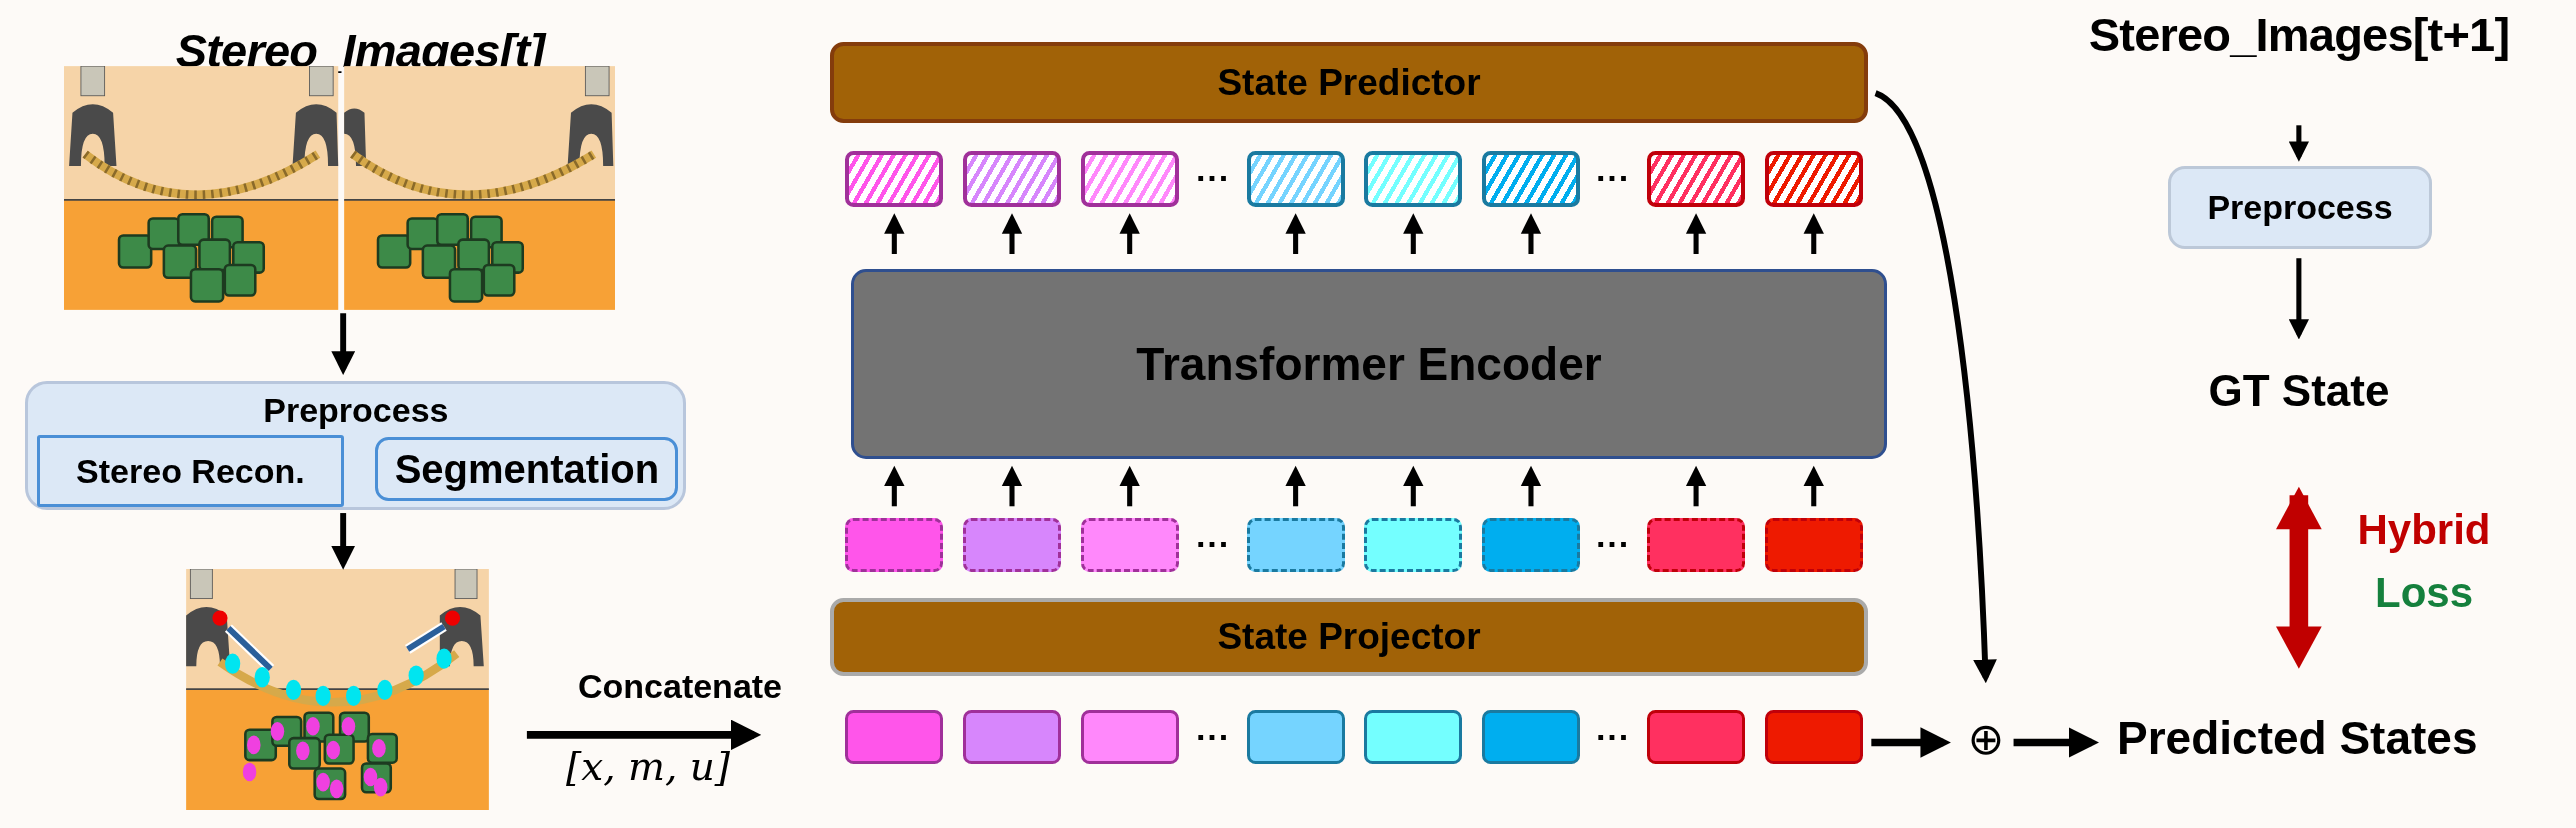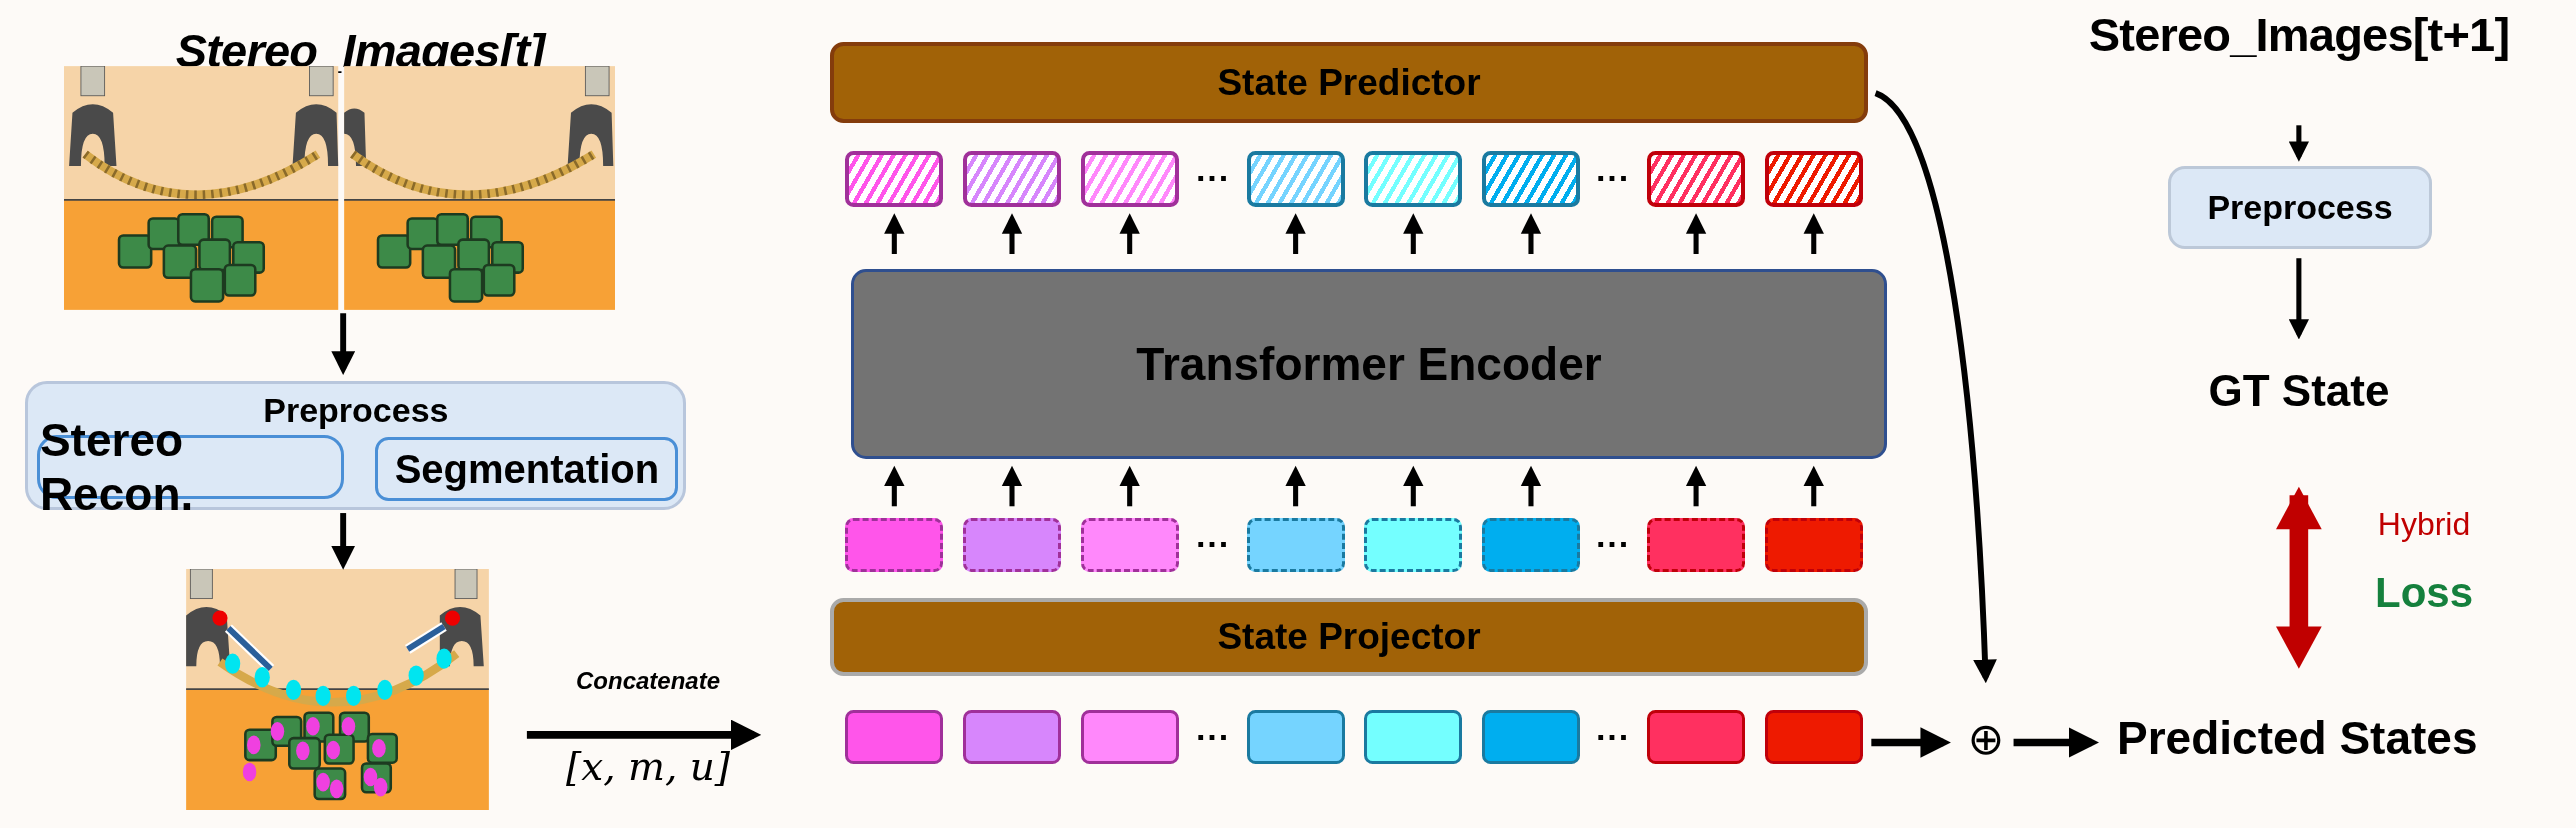--- a/index.html
+++ b/index.html
@@ -59,21 +59,21 @@
         <rect x="175" y="208" width="36" height="36" rx="5"></rect>
           <rect x="125" y="240" width="38" height="38" rx="5"></rect>
         <rect x="165" y="235" width="36" height="36" rx="5"></rect>
       </g>
     </g>
   </svg>
 </div>
 
 <div class="abs" style="left:25.4px;top:381px;width:661px;height:129px;box-sizing:border-box;background:#dce8f6;border:3.4px solid #b8c6dc;border-radius:22px;">
   <div class="abs" style="left:0;right:0;top:6.8px;text-align:center;font-weight:bold;font-size:34px;">Preprocess</div>
-  <div class="box" style="left:8.5px;top:51px;width:307px;height:64px;border:3.4px solid #4a8fd6;border-radius:20px;font-size:46px;">Stereo Recon.</div>
+  <div class="box" style="left:8.5px;top:51px;width:307px;height:72px;border:3.4px solid #4a8fd6;border-radius:3px;font-size:34px;">Stereo Recon.</div>
   <div class="box" style="left:347px;top:53px;width:303px;height:64px;border:3.4px solid #4a8fd6;border-radius:13.5px;font-size:40px;">Segmentation</div>
 </div>
 
 <div class="abs" style="left:186px;top:569px;width:303px;height:241px;">
   <svg width="303" height="241" viewBox="0 0 358 285">
     <rect x="0" y="0" width="358" height="142" fill="#f6d4a8"></rect>
     <rect x="0" y="142" width="358" height="143" fill="#f7a136"></rect>
     <line x1="0" y1="142" x2="358" y2="142" stroke="#444" stroke-width="2"></line>
     <rect x="5" y="0" width="26" height="35" fill="#c9c6b8" stroke="#555"></rect>
     <path d="M0 55 Q24 35 48 55 L52 115 L40 115 Q40 85 26 85 Q12 85 12 115 L0 115 Z" fill="#4a4a4a"></path>
@@ -117,21 +117,21 @@
       <ellipse cx="228" cy="212" rx="8" ry="11"></ellipse>
         <ellipse cx="162" cy="252" rx="8" ry="11"></ellipse>
       <ellipse cx="178" cy="260" rx="8" ry="11"></ellipse>
         <ellipse cx="218" cy="246" rx="8" ry="11"></ellipse>
       <ellipse cx="230" cy="258" rx="8" ry="11"></ellipse>
         <ellipse cx="75" cy="240" rx="8" ry="11"></ellipse>
     </g>
   </svg>
 </div>
 
-<div class="abs" style="left:648px;top:667px;transform:translateX(-50%);font-weight:bold;font-size:24px;white-space:nowrap;font-style:italic;">Concatenate</div>
+<div class="abs" style="left:680px;top:667px;transform:translateX(-50%);font-weight:bold;font-size:34px;white-space:nowrap;">Concatenate</div>
 <div class="abs" style="left:648px;top:744px;transform:translateX(-50%);font-family:'DejaVu Serif',serif;font-style:italic;font-size:39px;white-space:nowrap;">[x, m, u]</div>
 
 <div class="box" style="left:830px;top:42px;width:1038px;height:81px;background:#a16207;border:4.2px solid #843c0c;border-radius:13.5px;font-size:37px;">State Predictor</div>
 
 <div class="box" style="left:851px;top:269px;width:1036px;height:190px;background:#737373;border:3.4px solid #2f4f8f;border-radius:15px;font-size:46px;">Transformer Encoder</div>
 
 <div class="box" style="left:830px;top:598px;width:1038px;height:78px;background:#a16207;border:4.2px solid #aaaaaa;border-radius:13.5px;font-size:37px;">State Projector</div>
 
 <div id="token-layer">
     <div class="token" style="left: 845px; top: 151px; width: 98px; height: 56px; border: 4.2px solid rgb(160, 48, 154); background: repeating-linear-gradient(-60deg, rgb(255, 85, 234) 0px, rgb(255, 85, 234) 4.2px, rgb(255, 255, 255) 4.2px, rgb(255, 255, 255) 10.2px);"></div>
@@ -163,21 +163,21 @@
 <div class="dots" style="left:1213px;top:178px;">···</div>
 <div class="dots" style="left:1613px;top:178px;">···</div>
 <div class="dots" style="left:1213px;top:544px;">···</div>
 <div class="dots" style="left:1613px;top:544px;">···</div>
 <div class="dots" style="left:1213px;top:737px;">···</div>
 <div class="dots" style="left:1613px;top:737px;">···</div>
 
 <div class="abs title" style="left:2299px;top:6.8px;">Stereo_Images[t+1]</div>
 <div class="box" style="left:2168px;top:166px;width:264px;height:83px;background:#dce8f6;border:3.4px solid #bcc8d8;border-radius:17px;font-size:34px;">Preprocess</div>
 <div class="abs" style="left:2299px;top:366px;transform:translateX(-50%);font-weight:bold;font-size:44px;white-space:nowrap;">GT State</div>
-<div class="abs" style="left:2424px;top:506px;transform:translateX(-50%);font-weight:normal;font-size:32px;color:#c00000;">Hybrid</div>
+<div class="abs" style="left:2424px;top:506px;transform:translateX(-50%);font-weight:bold;font-size:42px;color:#c00000;">Hybrid</div>
 <div class="abs" style="left:2424px;top:569px;transform:translateX(-50%);font-weight:bold;font-size:42px;color:#15803d;">Loss</div>
 <div class="abs" style="left:1986px;top:738px;transform:translate(-50%,-50%);font-size:44px;">⊕</div>
 <div class="abs" style="left:2117px;top:711px;font-weight:bold;font-size:46px;white-space:nowrap;">Predicted States</div>
 
 <svg width="2576" height="828" style="pointer-events:none;" viewBox="0 0 3042 978">
   <defs>
     <marker id="ah" markerWidth="4" markerHeight="4" refX="3" refY="2" orient="auto" markerUnits="strokeWidth">
       <path d="M0,0 L4,2 L0,4 Z" fill="#000"></path>
     </marker>
     <marker id="ahr" markerWidth="3" markerHeight="3" refX="2.2" refY="1.5" orient="auto" markerUnits="strokeWidth">

